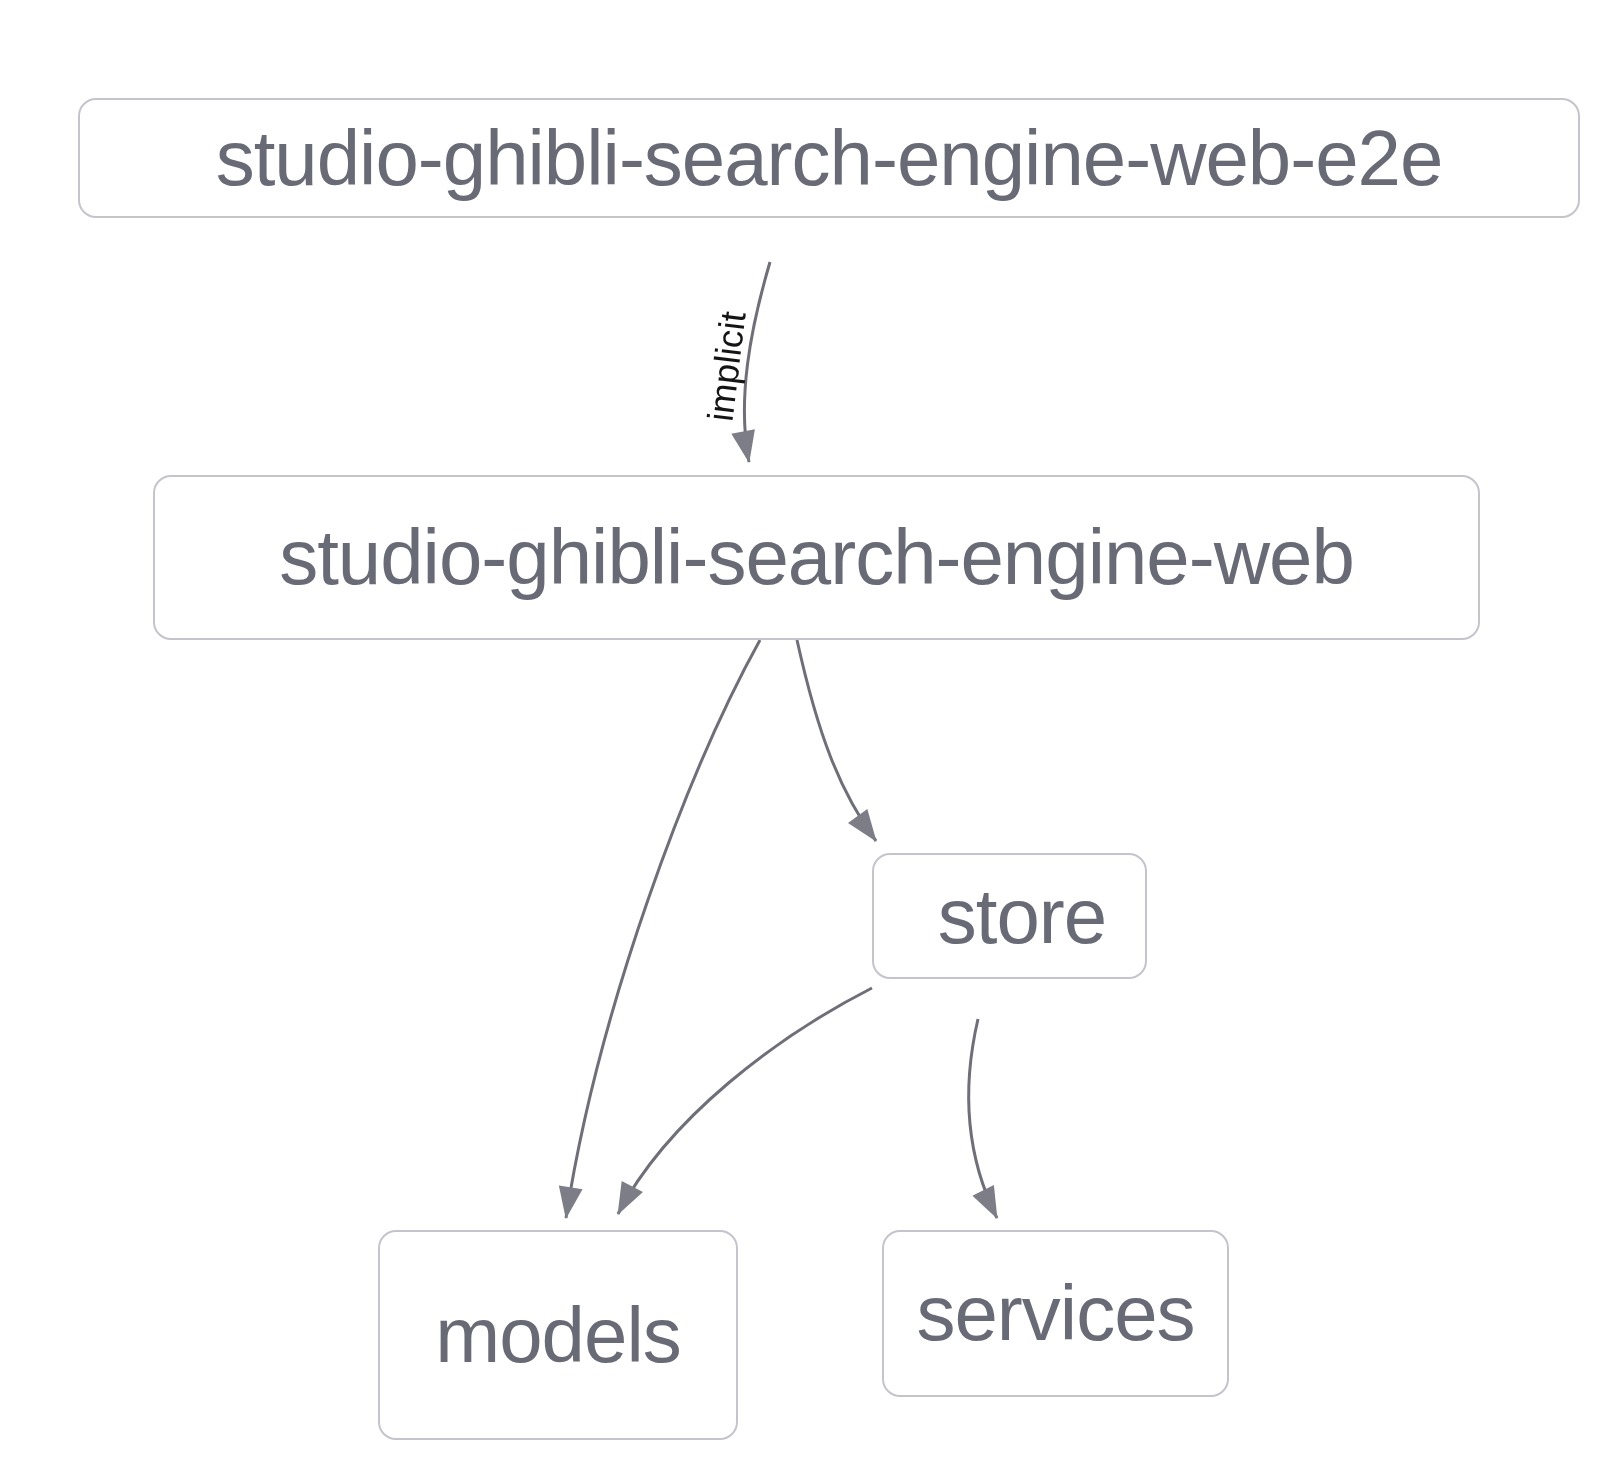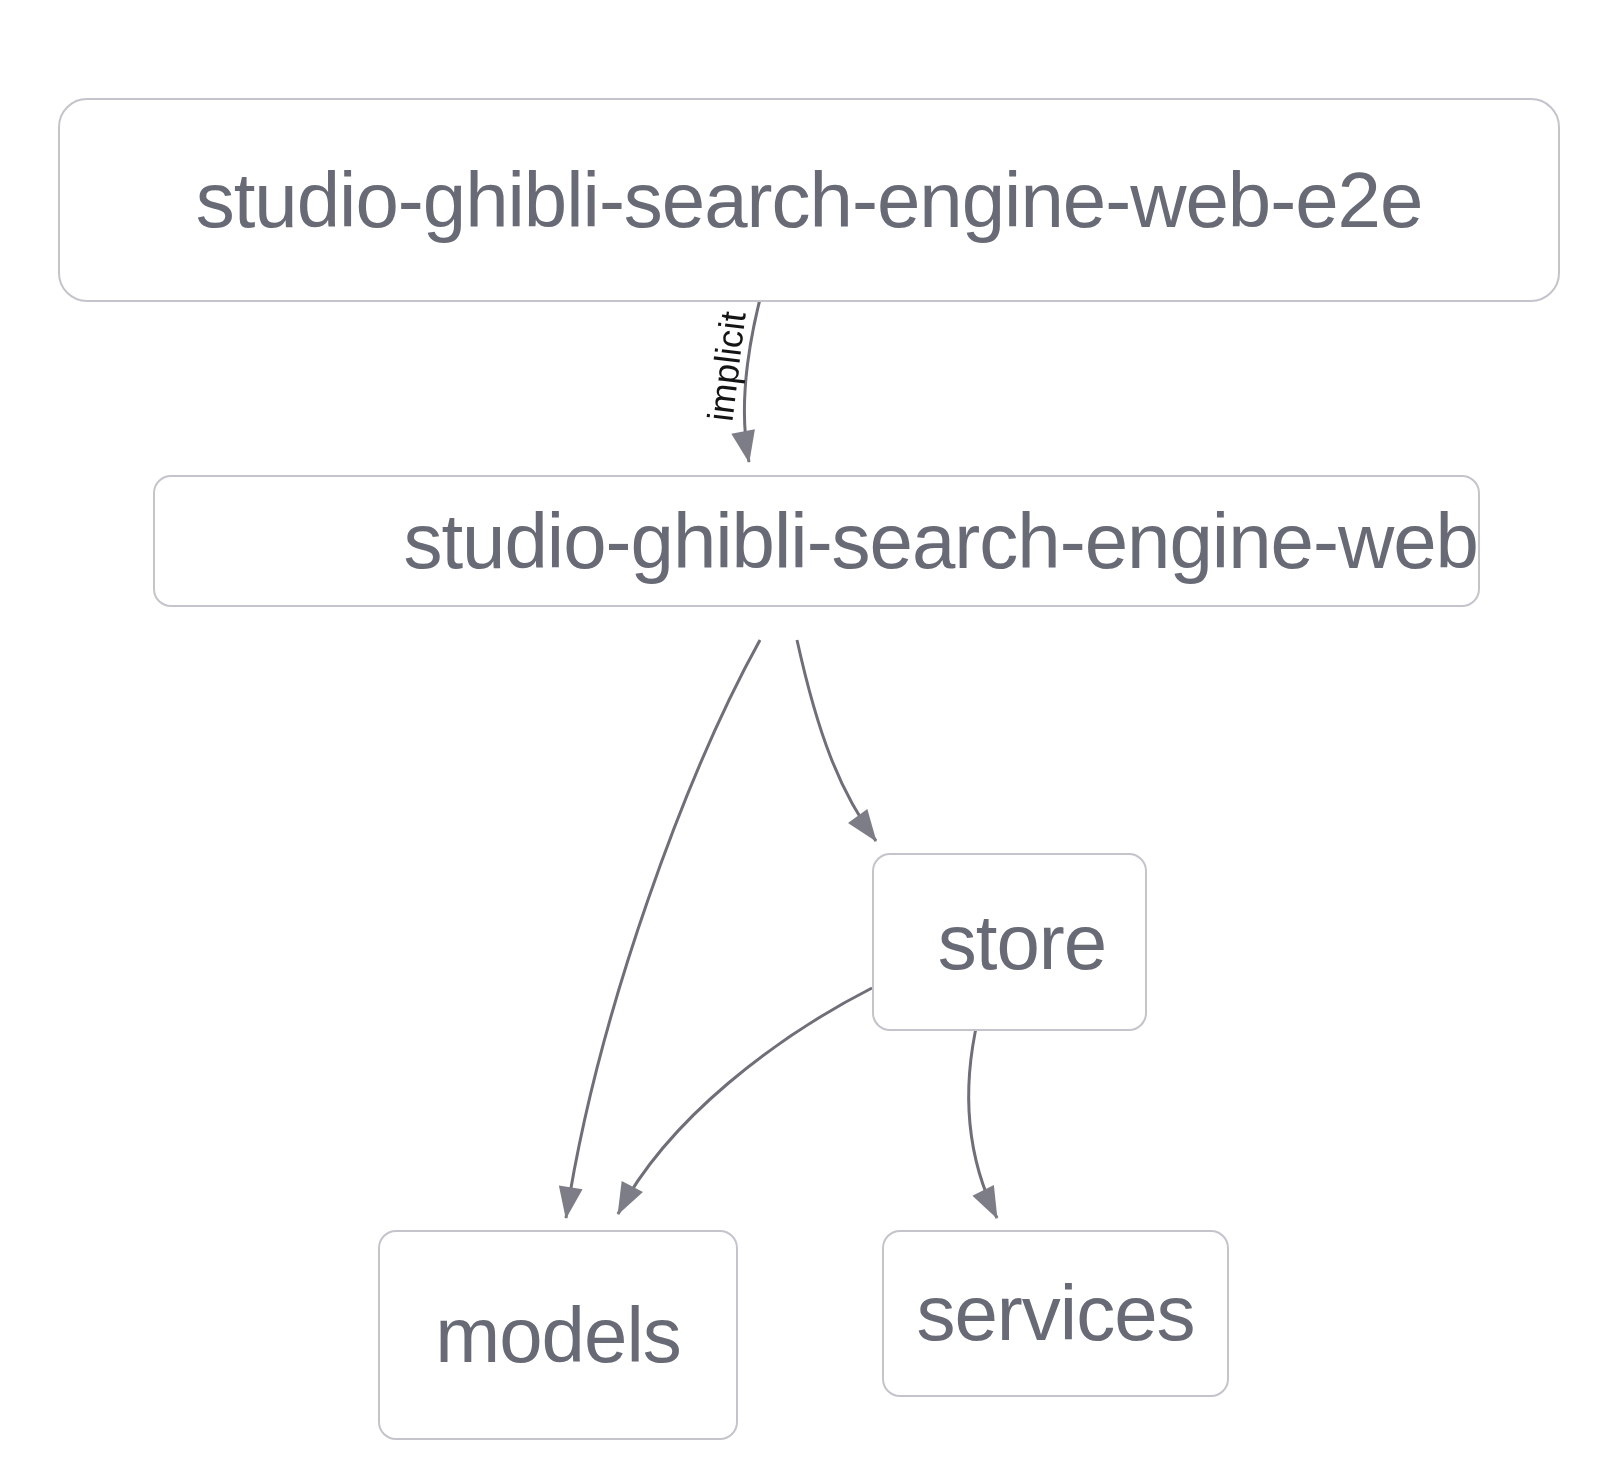--- a/index.html
+++ b/index.html
@@ -41,23 +41,23 @@
     border-radius: 18px;
     display: flex;
     align-items: center;
     justify-content: center;
     color: #686b76;
     font-size: 78px;
     letter-spacing: -1px;
     white-space: nowrap;
     cursor: pointer;
   }
-  .node-e2e      { left: 58px;  top: 98px;   width: 1502px; height: 204px; border-radius: 29px; }
-  .node-web      { left: 153px; top: 475px;  width: 1327px; height: 132px; justify-content: flex-end; }
-  .node-store    { left: 872px; top: 853px;  width: 275px;  height: 178px; padding-left: 25px; }
+  .node-e2e      { left: 78px;  top: 98px;   width: 1502px; height: 120px; }
+  .node-web      { left: 153px; top: 475px;  width: 1327px; height: 165px; }
+  .node-store    { left: 872px; top: 853px;  width: 275px;  height: 126px; padding-left: 25px; }
   .node-models   { left: 378px; top: 1230px; width: 360px;  height: 210px; }
   .node-services { left: 882px; top: 1230px; width: 347px;  height: 167px; }
 </style>
 </head>
 <body>
 
 <div class="canvas">
 
   <svg class="edges" viewBox="0 0 1606 1458" aria-hidden="true">
     <defs>

